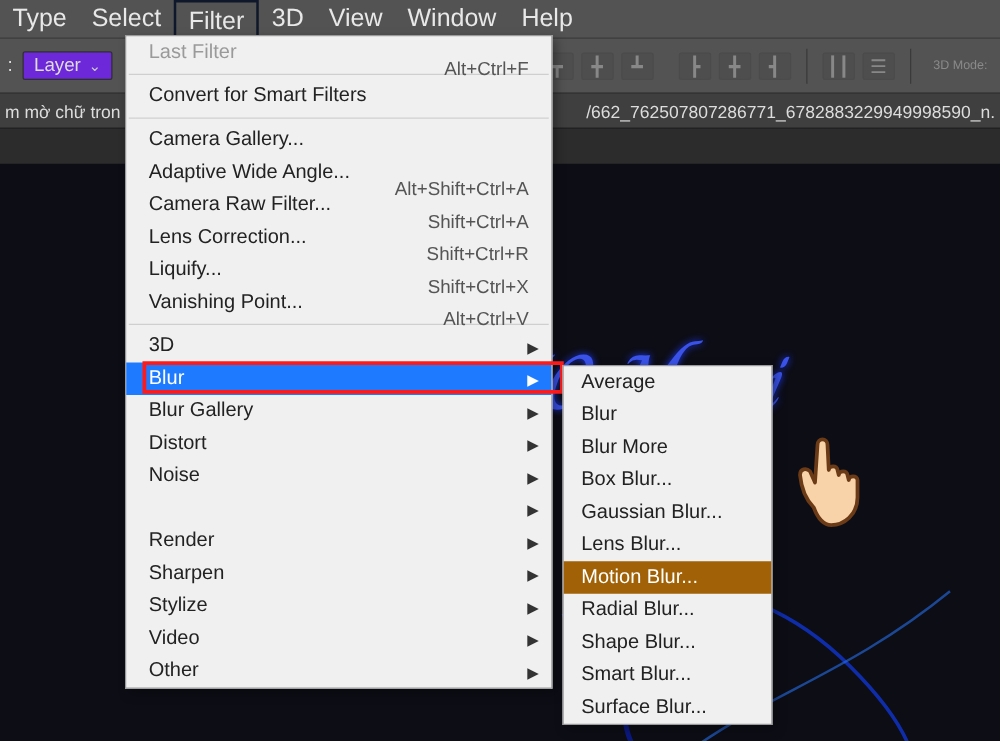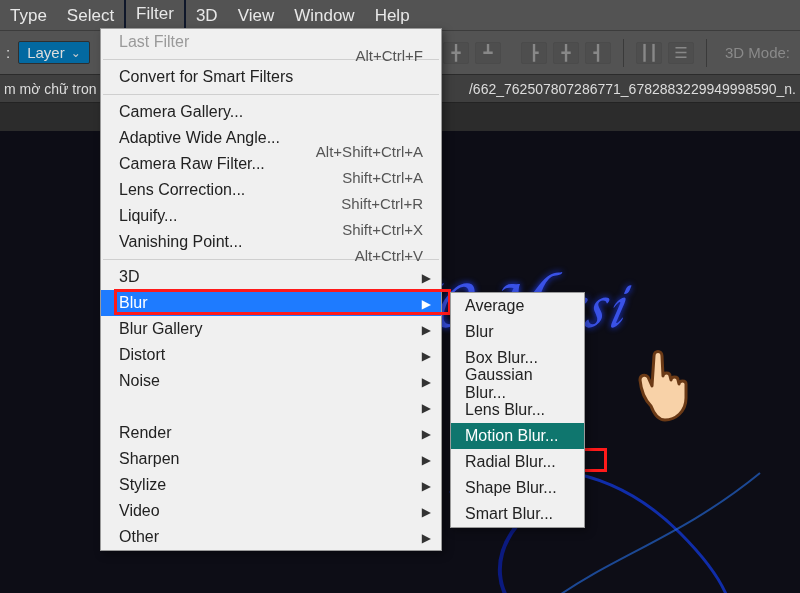--- a/index.html
+++ b/index.html
@@ -5,24 +5,24 @@
   * { margin: 0; padding: 0; box-sizing: border-box; font-family: "Segoe UI", Tahoma, sans-serif; }
   body {
     width: 800px; height: 593px;
     background: #535353;
     position: relative;
     overflow: hidden;
   }
 
   
   .menubar {
-    display: flex; align-items: flex-end;
+    display: flex; align-items: flex-start;
     background: #535353;
     color: #eee;
-    font-size: 17px;
+    font-size: 20px;
     height: 30px;
     gap: 0;
     padding-left: 0;
   }
   .menubar .mi {
     padding: 4px 10px;
     color: #e8e8e8;
     cursor: default;
   }
 
@@ -38,21 +38,21 @@
     border-bottom: 1px solid #2b2b2b;
     display: flex; align-items: center;
     color: #ddd;
     font-size: 15px;
     padding-left: 6px;
     position: relative;
   }
   .colon { margin-right: 8px; color: #ddd; }
   .layer-dd {
     display: inline-flex; align-items: center;
-    background: #0369a1;
+    background: #6d28d9;
     border: 1px solid #2f2f2f;
     padding: 2px 8px;
     border-radius: 2px;
     gap: 6px;
   }
   .layer-dd .chev { font-size: 12px; color: #ccc; }
 
   .tb-right {
     position: absolute; right: 4px; top: 0; bottom: 0;
     display: flex; align-items: center;
@@ -63,21 +63,21 @@
     width: 26px; height: 22px;
     display: inline-flex; align-items: center; justify-content: center;
     color: #888;
     border: 1px solid #4b4b4b;
     border-radius: 2px;
     font-size: 15px;
     background: #4e4e4e;
   }
   .mode3d {
     color: #8a8a8a;
-    font-size: 15px;
+    font-size: 10px;
     padding: 0 6px;
     text-align: right;
   }
 
   
   .tabbar {
     height: 28px;
     background: #3f3f3f;
     border-bottom: 1px solid #232323;
     color: #ddd;
@@ -152,35 +152,35 @@
     position: absolute;
     border: 3px solid #ff1a1a;
     pointer-events: none;
   }
   
 
   
   .submenu {
     position: absolute;
     top: 292px; left: 450px;
-    width: 135px;
+    width: 168px;
     background: #f0f0f0;
     border: 1px solid #9a9a9a;
     box-shadow: 3px 3px 8px rgba(0,0,0,0.35);
     font-size: 16px;
     color: #222;
     z-index: 50;
   }
   .submenu .srow {
     height: 26px;
     display: flex; align-items: center;
     padding: 0 14px;
   }
   .submenu .srow.hl {
-    background: #0f766e; color: #fff;
+    background: #a16207; color: #fff;
   }
 
   
   .hand {
     position: absolute;
     left: 615px; top: 332px;
     width: 100px; height: 100px;
     z-index: 60;
   }
 </style>
@@ -324,39 +324,45 @@
 <div class="red-box" style="left:114px; top:289px; width:337px; height:26px;"></div>
 
 <div class="submenu">
   <div class="srow">
       <span>Average</span>
     </div>
   <div class="srow">
       <span>Blur</span>
     </div>
   <div class="srow">
+      <span>Blur More</span>
+    </div>
+  <div class="srow">
       <span>Box Blur...</span>
     </div>
   <div class="srow">
       <span>Gaussian Blur...</span>
     </div>
   <div class="srow">
       <span>Lens Blur...</span>
     </div>
   <div class="srow hl">
       <span>Motion Blur...</span>
     </div>
   <div class="srow">
       <span>Radial Blur...</span>
     </div>
   <div class="srow">
       <span>Shape Blur...</span>
     </div>
   <div class="srow">
       <span>Smart Blur...</span>
+    </div>
+  <div class="srow">
+      <span>Surface Blur...</span>
     </div>
 </div>
 
 <div class="red-box" style="left:453px; top:448px; width:154px; height:24px;"></div>
 
 <svg class="hand" viewBox="0 0 100 100">
   <g>
     <path d="M36 74 C30 68 26 58 25 48 C25 43 30 42 33 45 L37 54 L39 24 C39 18 47 18 47 24 L48 44 C48 40 55 40 55 44 L56 48 C56 44 63 44 63 48 L64 52 C64 48 71 48 71 52 L71 66 C71 80 60 88 50 88 C44 88 39 82 36 74 Z" fill="#f8d2a8" stroke="#6b3a16" stroke-width="3" stroke-linejoin="round"></path>
   </g>
 </svg>

